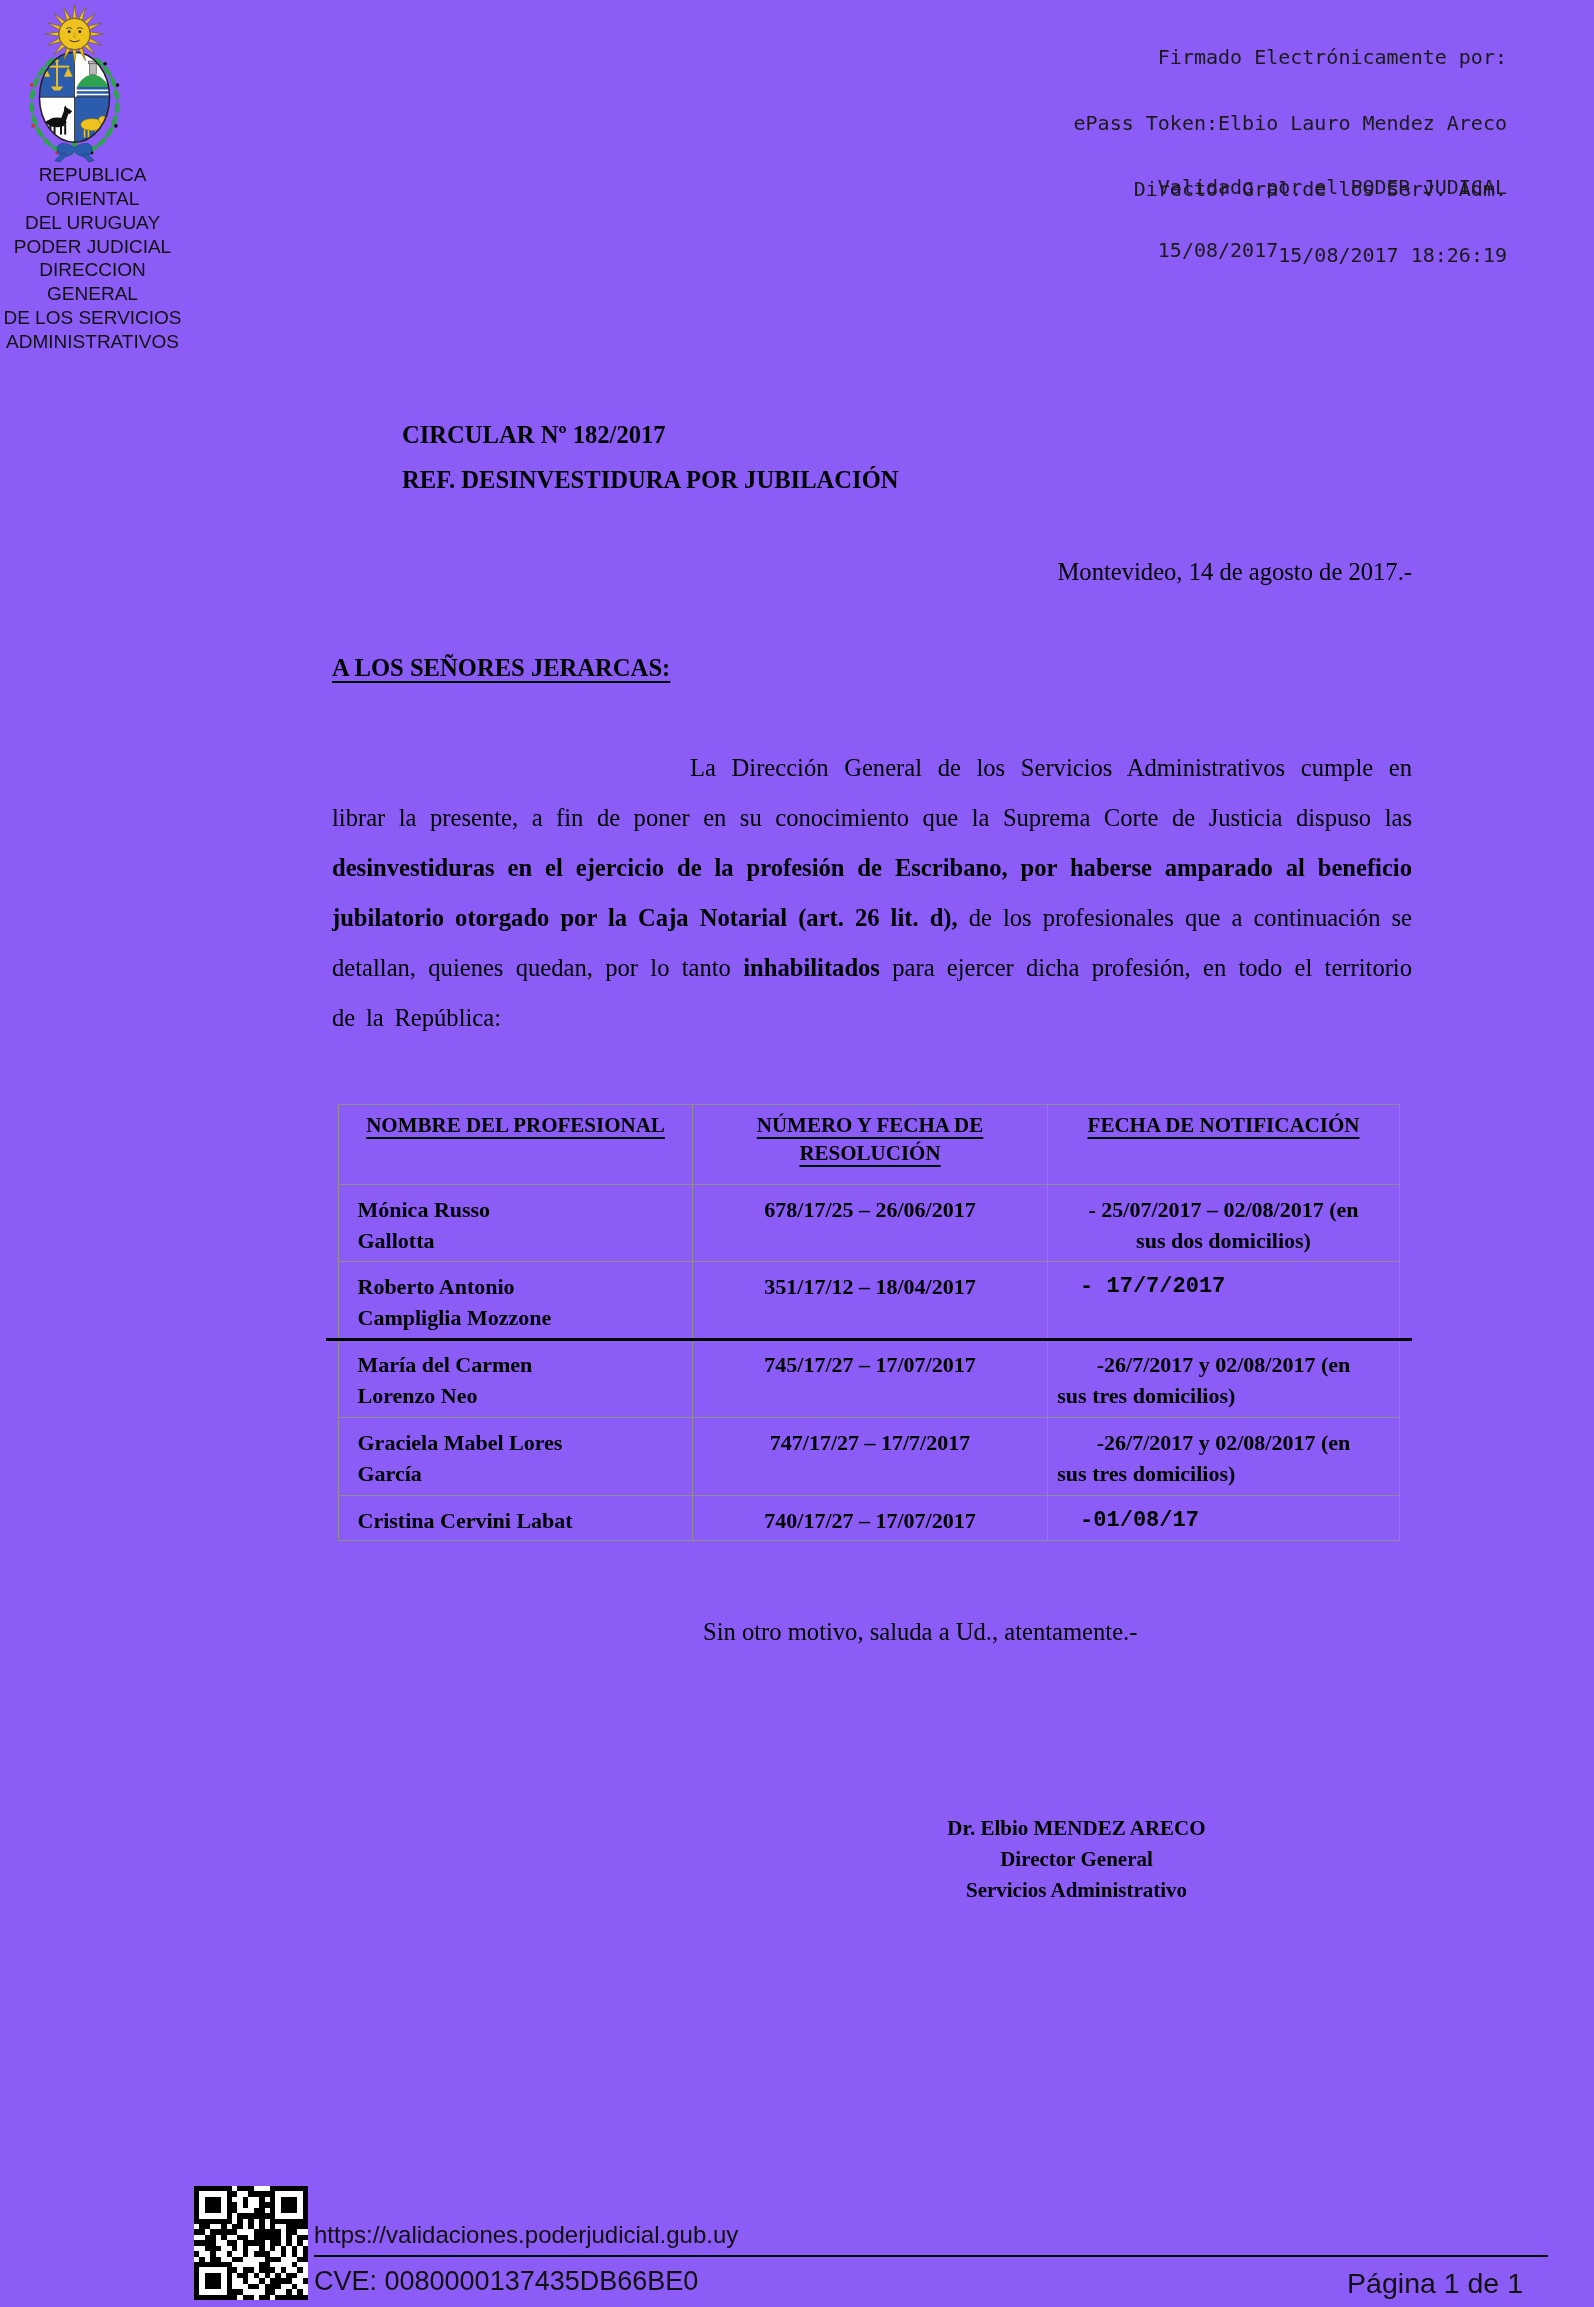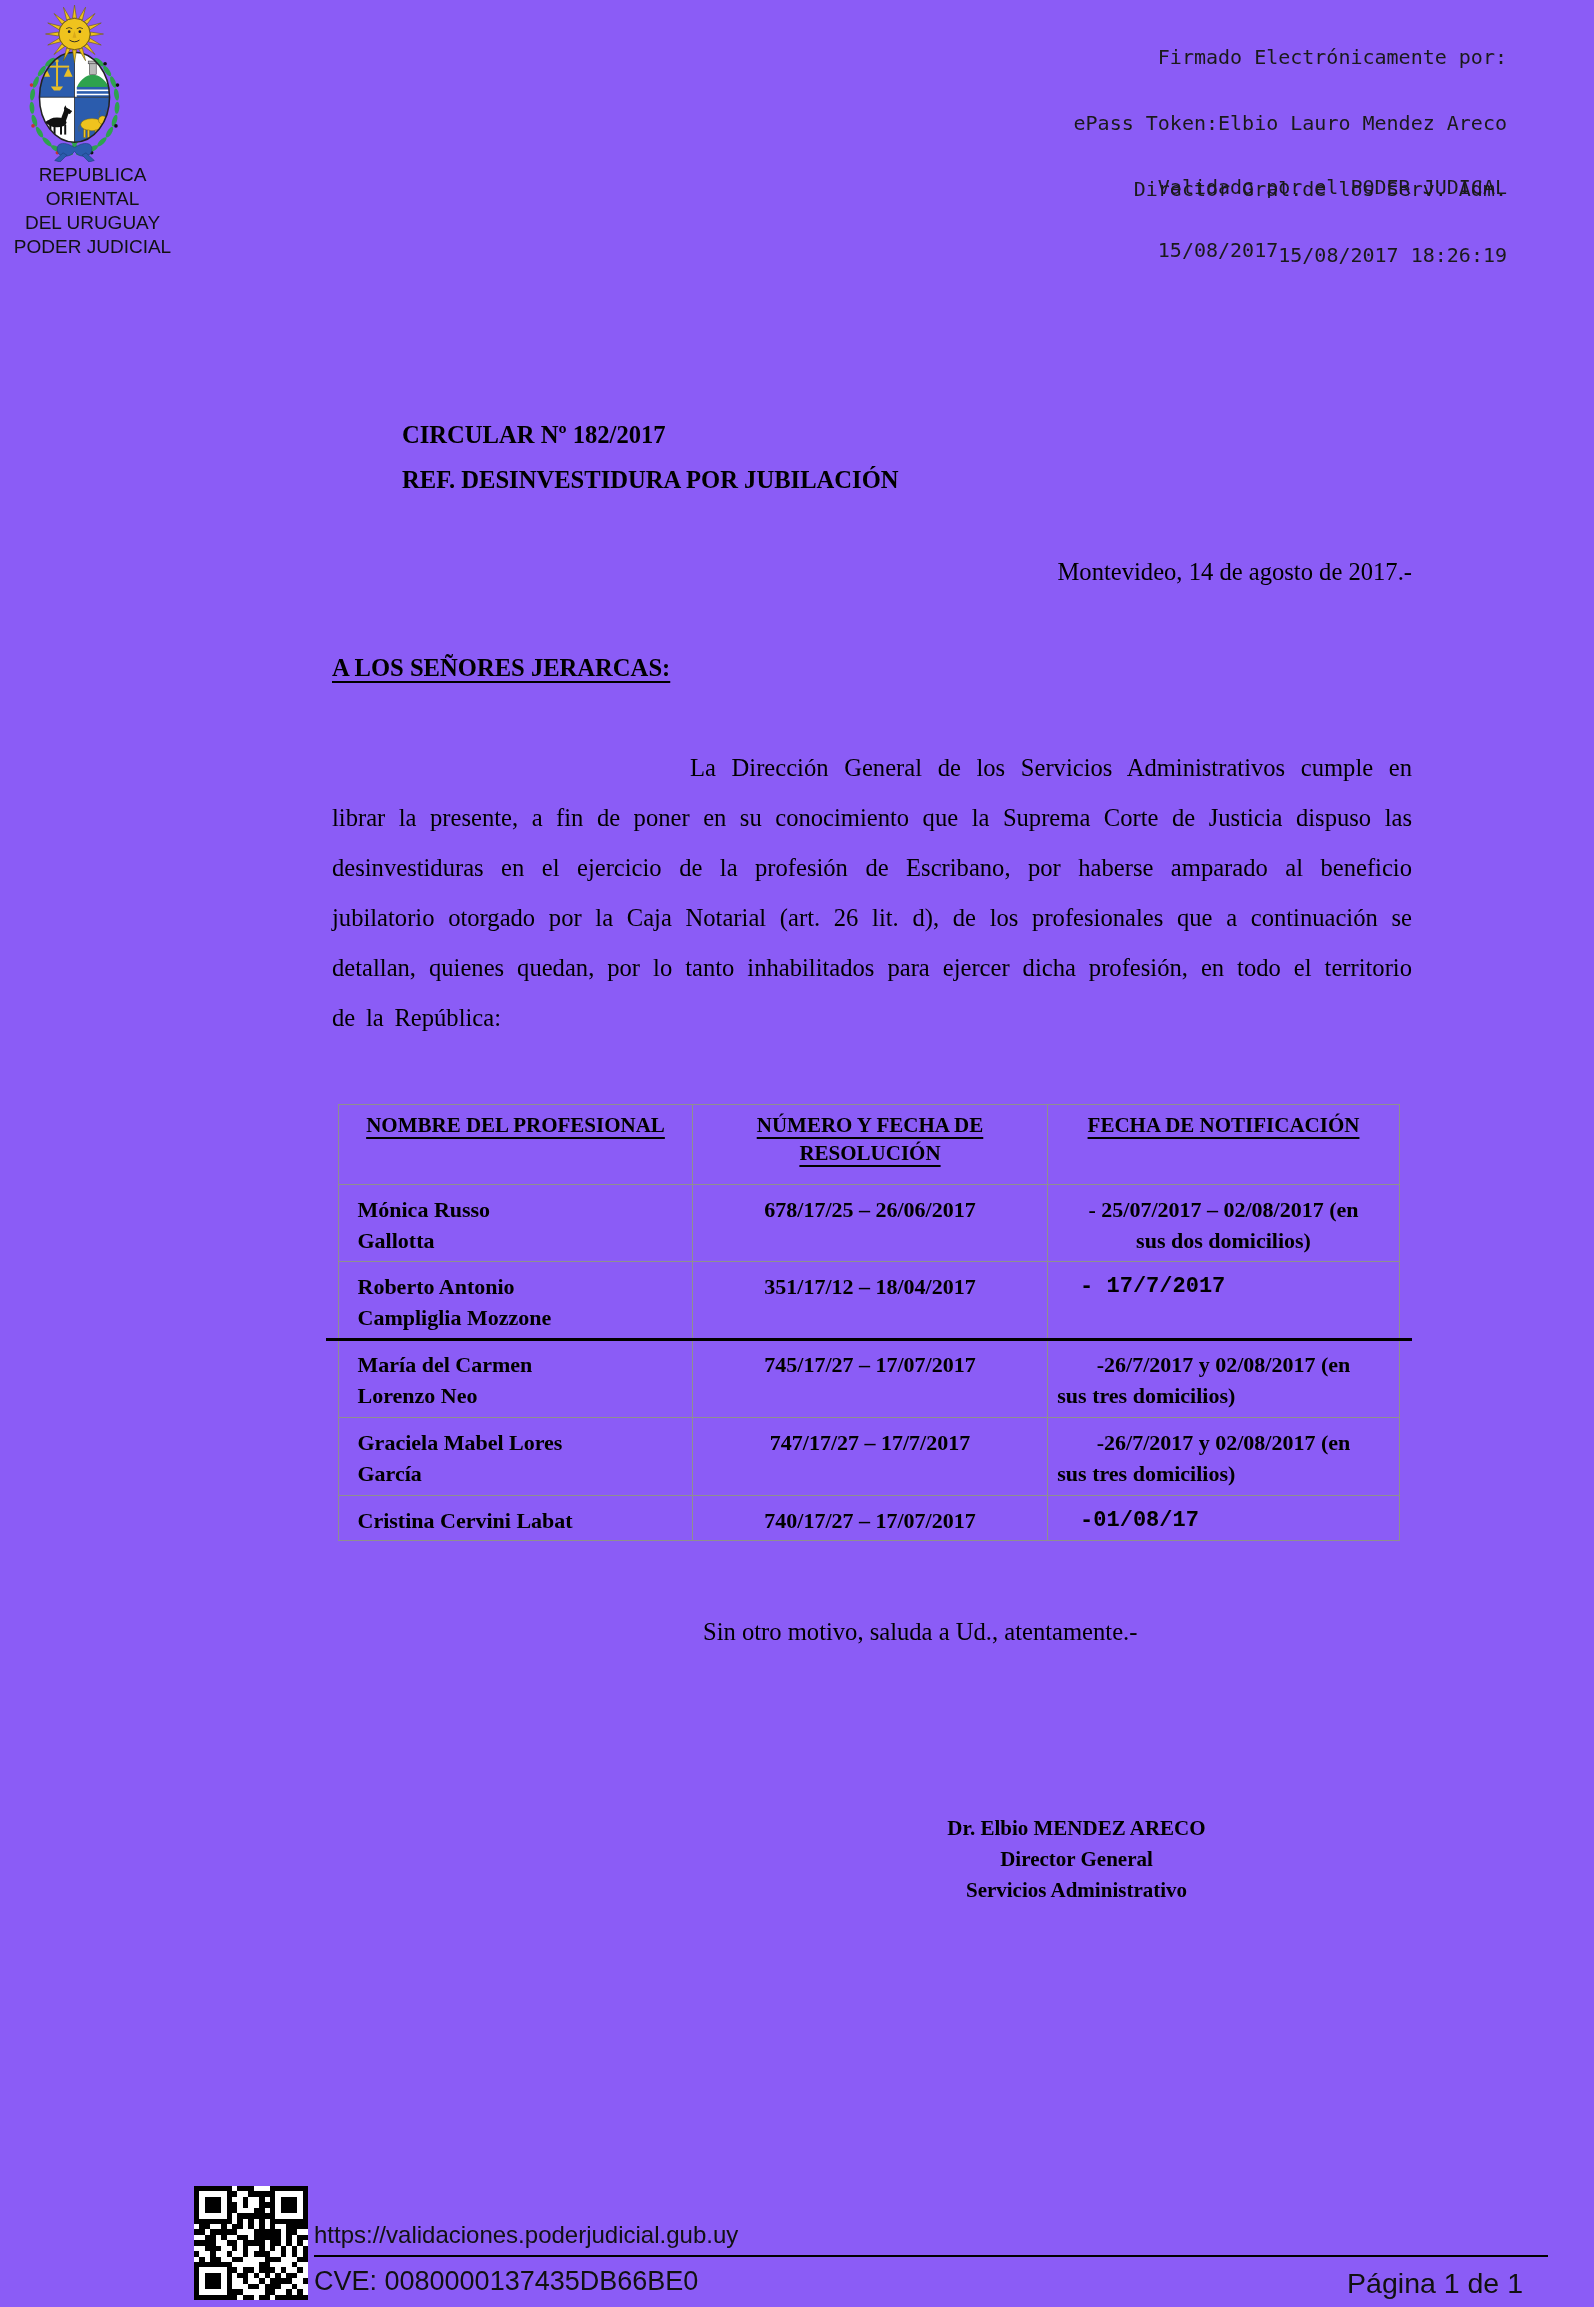--- a/index.html
+++ b/index.html
@@ -23,21 +23,21 @@
 
   
   .title-block{position:absolute;left:402px;top:412px;font-weight:bold;font-size:24.6px;line-height:45px;}
   .dateline{position:absolute;right:183px;top:558px;font-size:24.6px;}
   .salutation{position:absolute;left:332px;top:654px;font-weight:bold;font-size:24.6px;
               text-decoration:underline;text-decoration-thickness:1.9px;text-underline-offset:4.6px;}
 
   
   .body-par{position:absolute;left:332px;top:743px;width:1080px;
             font-size:24.6px;line-height:50px;text-align:justify;text-indent:358px;word-spacing:4.6px;}
-  .body-par .b{font-weight:normal;}
+  .body-par .b{font-weight:bold;}
 
   
   .table-wrap{position:absolute;left:338px;top:1104px;width:1061px;}
   table.prof{border-collapse:collapse;table-layout:fixed;width:1061px;
              font-size:22px;font-weight:bold;}
   table.prof col.c1{width:354px;} table.prof col.c2{width:355px;} table.prof col.c3{width:352px;}
   table.prof th,table.prof td{border:0.8px solid #8f8f8f;vertical-align:top;padding:0;overflow:hidden;}
   table.prof thead tr{height:80px;}
   th{font-weight:bold;font-size:21px;line-height:23px;padding-top:9.2px !important;text-align:center;}
   th .u{text-decoration:underline;text-decoration-thickness:1.9px;text-underline-offset:4.6px;}
@@ -190,20 +190,25 @@
       <circle cx="82" cy="39" r="1.8" fill="#222"></circle>
     <path d="M64,35 q4,-3 8,0 M78,35 q4,-3 8,0" stroke="#222" stroke-width="1" fill="none"></path>
     <path d="M75,38 l-2.5,9 h5 Z" fill="#d9a91a"></path>
     <path d="M68.5,50 q6.5,4.5 13,0" stroke="#222" stroke-width="1.2" fill="none"></path>
   </svg>
 
   <div class="org-block">
     <div>REPUBLICA ORIENTAL</div>
     <div>DEL URUGUAY</div>
     <div>PODER JUDICIAL</div>
+  </div>
+  <div class="dept-block">
+    <div>DIRECCION GENERAL</div>
+    <div>DE LOS SERVICIOS</div>
+    <div>ADMINISTRATIVOS</div>
   </div>
 
   <div class="title-block">
     <div>CIRCULAR Nº 182/2017</div>
     <div>REF. DESINVESTIDURA POR JUBILACIÓN</div>
   </div>
 
   <div class="dateline">Montevideo, 14 de agosto de 2017.-</div>
 
   <div class="salutation">A LOS SEÑORES JERARCAS:</div>

